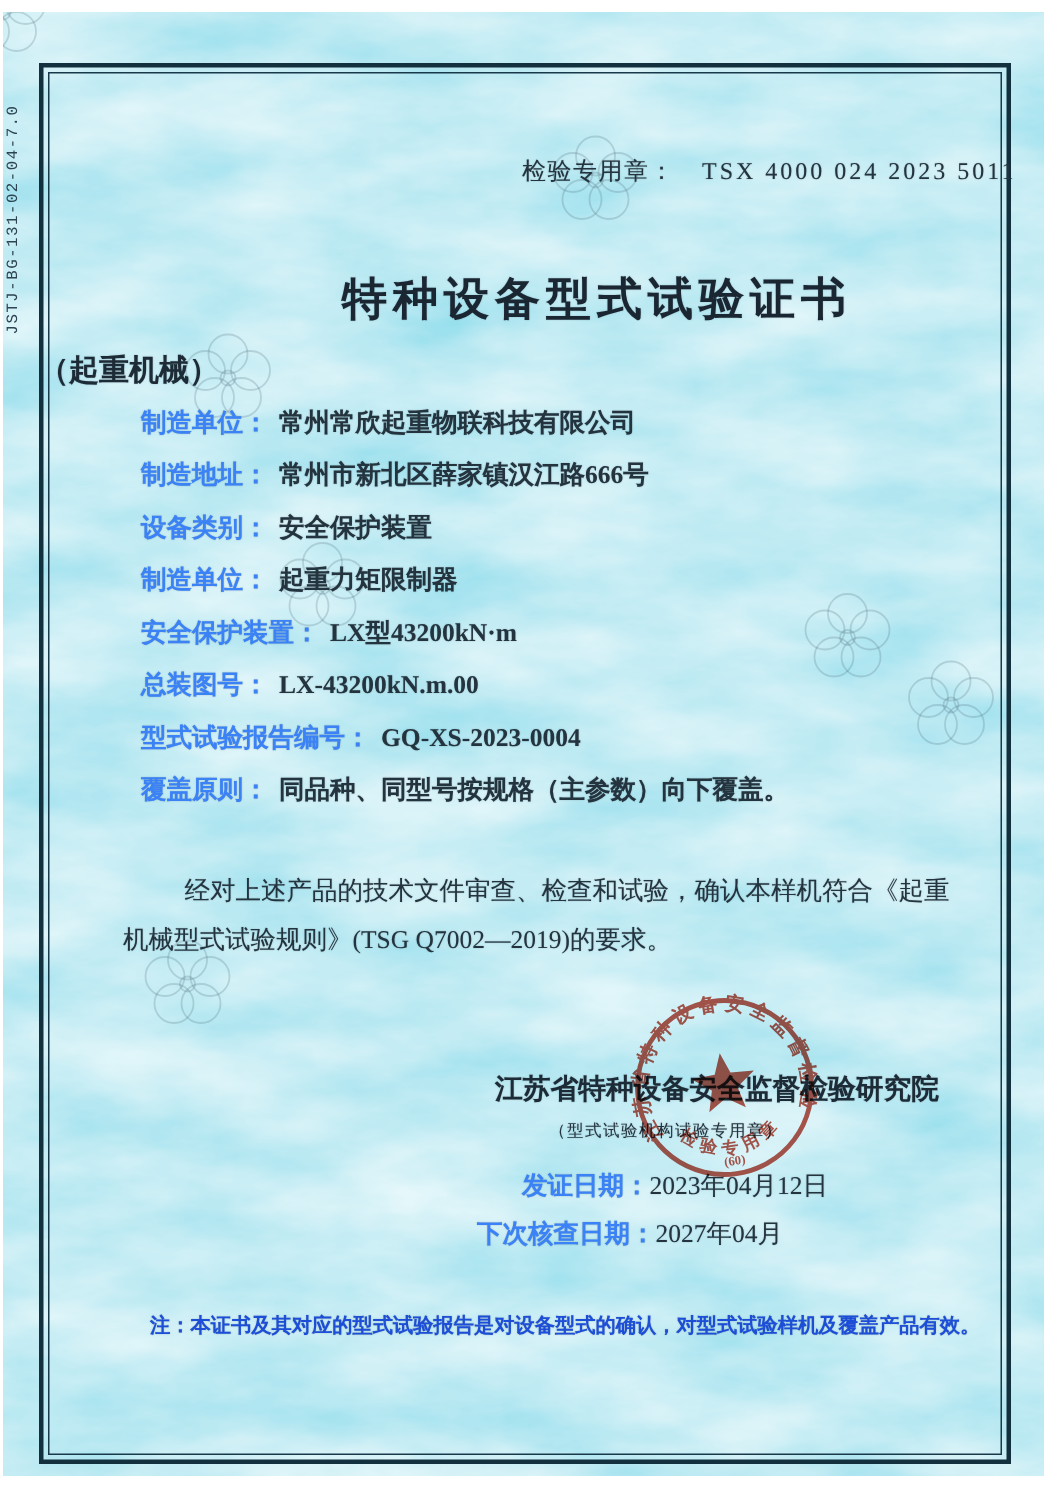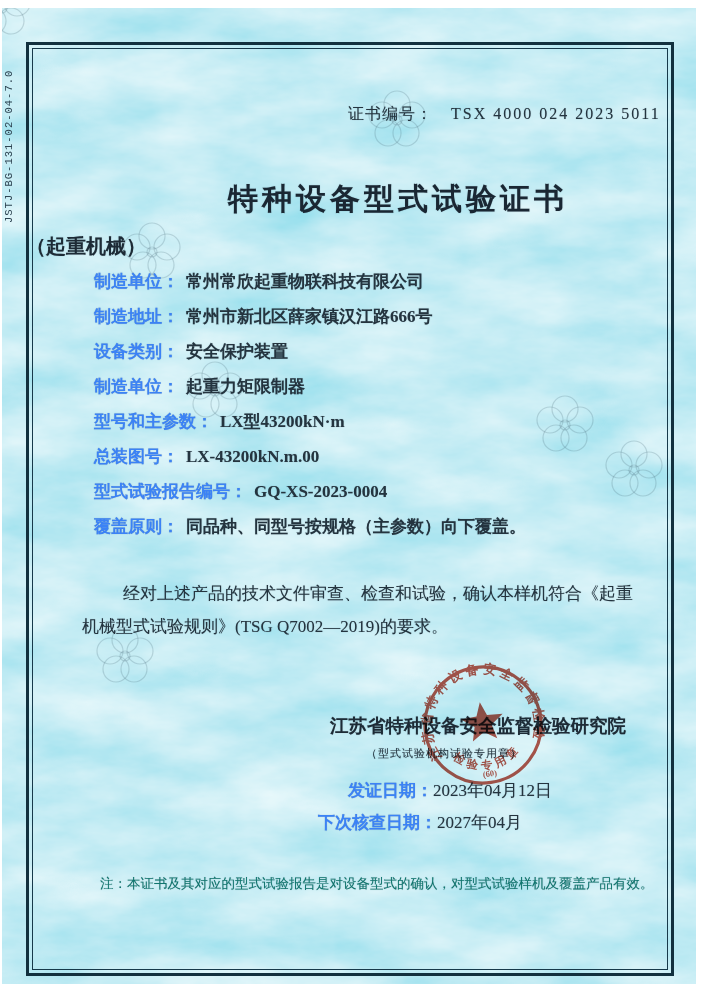--- a/index.html
+++ b/index.html
@@ -25,21 +25,21 @@
   .subtitle{left:26px;top:233px;width:700px;
             font-size:20px;font-weight:bold;color:#1d2b36;}
   .field{font-size:17px;left:94px;}
   .flabel{font-weight:bold;color:#3b82f6;}
   .fvalue{margin-left:7px;font-weight:bold;}
   .stmt{left:82px;font-size:17px;}
   .stmt.indent{left:123px;}
   .issuer{left:330px;top:713px;font-size:18.5px;font-weight:bold;color:#1d2b36;}
   .issuer-note{left:354px;top:746px;font-size:11px;letter-spacing:1px;margin-left:12px;}
   .date-line{font-size:17px;}
-  .footnote{left:100px;top:875px;font-size:13.5px;font-weight:normal;color:#0f766e;}
+  .footnote{left:100px;top:875px;font-size:13.5px;font-weight:bold;color:#1d4ed8;}
   .doc-code{
     position:absolute;left:3px;top:48px;height:175px;
     writing-mode:vertical-rl;transform:rotate(180deg);
     font-family:"Liberation Mono","DejaVu Sans Mono",monospace;
     font-size:10.5px;letter-spacing:1px;color:#2d4452;
   }
   .seal{
     position:absolute;left:408px;top:650px;width:150px;height:150px;
     transform:rotate(-8deg);mix-blend-mode:multiply;opacity:.85;
   }
@@ -75,40 +75,40 @@
     </g>
   </svg>
 
   <div class="border-outer">
     <div class="border-inner"></div>
   </div>
 
   <div class="doc-code">JSTJ-BG-131-02-04-7.0</div>
 
   <div class="txt cert-no">
-    <span>证书编号：</span><span class="num">TSX 4000 024 2023 5011</span>
+    <span>检验专用章：</span><span class="num">TSX 4000 024 2023 5011</span>
   </div>
 
   <div class="txt title">特种设备型式试验证书</div>
   <div class="txt subtitle">（起重机械）</div>
 
   <div class="txt field" style="top:270px">
     <span class="flabel">制造单位：</span><span class="fvalue">常州常欣起重物联科技有限公司</span>
   </div>
   <div class="txt field" style="top:305px">
     <span class="flabel">制造地址：</span><span class="fvalue">常州市新北区薛家镇汉江路666号</span>
   </div>
   <div class="txt field" style="top:340px">
     <span class="flabel">设备类别：</span><span class="fvalue">安全保护装置</span>
   </div>
   <div class="txt field" style="top:375px">
     <span class="flabel">制造单位：</span><span class="fvalue">起重力矩限制器</span>
   </div>
   <div class="txt field" style="top:410px">
-    <span class="flabel">型号和主参数：</span><span class="fvalue">LX型43200kN·m</span>
+    <span class="flabel">安全保护装置：</span><span class="fvalue">LX型43200kN·m</span>
   </div>
   <div class="txt field" style="top:445px">
     <span class="flabel">总装图号：</span><span class="fvalue">LX-43200kN.m.00</span>
   </div>
   <div class="txt field" style="top:480px">
     <span class="flabel">型式试验报告编号：</span><span class="fvalue">GQ-XS-2023-0004</span>
   </div>
   <div class="txt stmt indent" style="top:582px">经对上述产品的技术文件审查、检查和试验，确认本样机符合《起重</div>
 
   <div class="txt field" style="top:515px">

